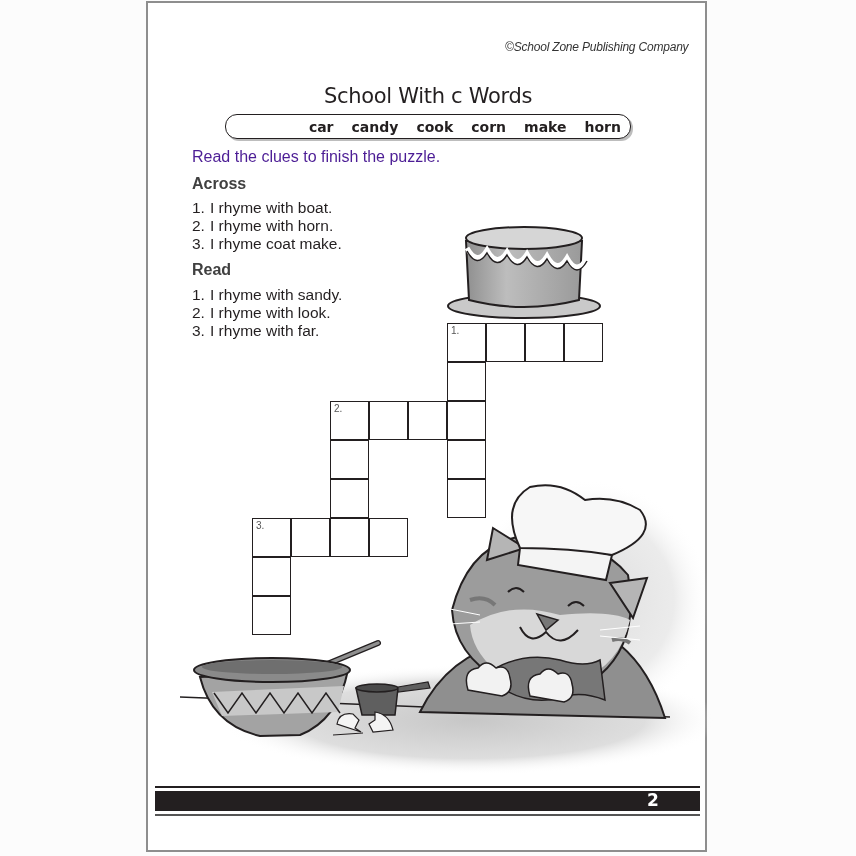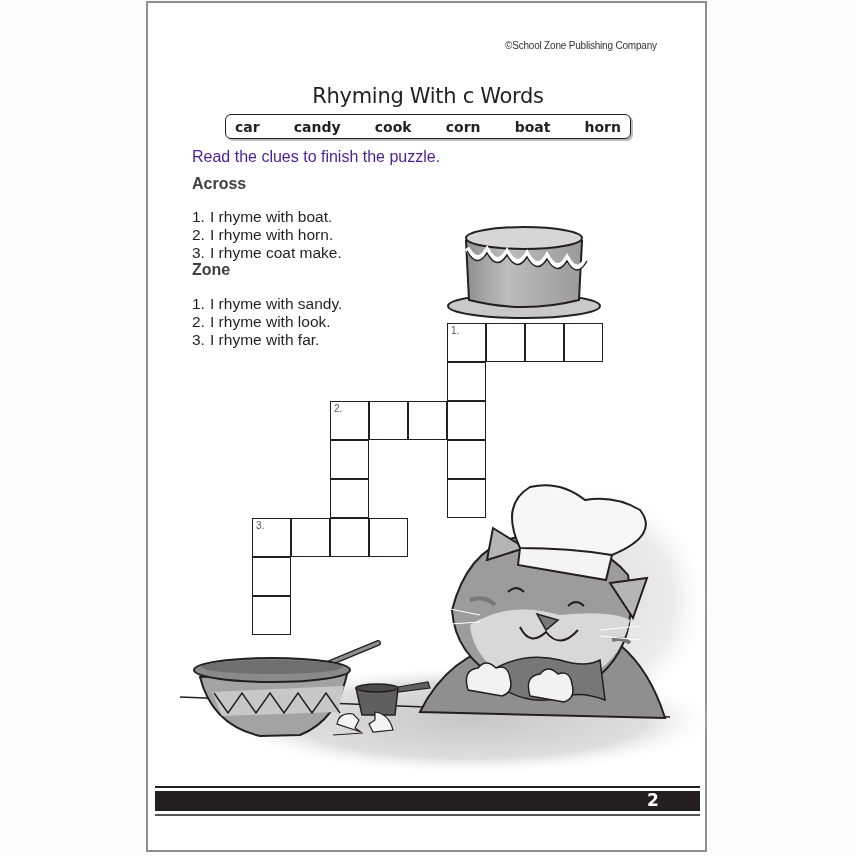--- a/index.html
+++ b/index.html
@@ -7,41 +7,41 @@
     width:856px; height:856px; position:relative; overflow:hidden;
     background:#fcfcfc;
     font-family:"Liberation Sans", sans-serif;
     color:#231f20;
   }
   .page {
     position:absolute; left:146px; top:1px; width:561px; height:851px;
     background:#ffffff; border:2px solid #8e8e8e; box-sizing:border-box;
   }
   .copyright {
-    position:absolute; left:505px; top:40px; font-size:10px; color:#333;
-    letter-spacing:-0.2px; white-space:nowrap;
+    position:absolute; left:505px; top:40px; font-size:12px; color:#333;
+    letter-spacing:-0.2px; white-space:nowrap;font-style:italic;
   }
   .title {
     position:absolute; left:0; width:856px; top:84px; text-align:center;
     font-family:"DejaVu Sans", sans-serif; font-size:21px; color:#231f20;
     letter-spacing:-0.3px;
   }
   .wordbox {
     position:absolute; left:225px; top:114px; width:406px; height:25px;
-    border:1.6px solid #231f20; border-radius:6px; box-sizing:border-box;
+    border:1.6px solid #231f20; border-radius:12px; box-sizing:border-box;
     box-shadow:2px 2px 0 #bdbdbd; background:#fff;
-    display:flex; justify-content:space-between; align-items:center; gap:0;
+    display:flex; justify-content:flex-end; align-items:center; gap:0;
   }
   .wordbox span {
     font-family:"DejaVu Sans", sans-serif; font-weight:bold; font-size:14px;
     padding:0 9px; color:#231f20;
   }
   .instr { position:absolute; left:192px; top:148px; font-size:16px; color:#4c1d95; white-space:nowrap; }
   .sect  { position:absolute; left:192px; font-size:16px; font-weight:bold; color:#404040; }
-  .clue  { position:absolute; left:192px; font-size:15.5px; color:#231f20; white-space:nowrap;margin-top:9px; }
+  .clue  { position:absolute; left:192px; font-size:15.5px; color:#231f20; white-space:nowrap; }
   .clue .num { display:inline-block; width:18px; }
   .cell {
     position:absolute; width:39px; height:39px; box-sizing:border-box;
     border:1.6px solid #231f20; background:#fff;
   }
   .cell .n { position:absolute; left:3px; top:1px; font-size:10px; color:#555; }
   .illus { position:absolute; left:0; top:0; }
   .footer-line-top { position:absolute; left:155px; top:786px; width:545px; height:2px; background:#231f20; }
   .footer-bar {
     position:absolute; left:155px; top:791px; width:545px; height:20px; background:#231f20;
@@ -51,39 +51,39 @@
     position:absolute; left:647px; top:790px; color:#fff; font-weight:bold;
     font-family:"DejaVu Sans", sans-serif; font-size:17px;
   }
 </style>
 </head>
 <body>
 
 <div class="page"></div>
 
 <div class="copyright">©School Zone Publishing Company</div>
-<div class="title">Rhyming With c Words</div>
+<div class="title">School With c Words</div>
 
 <div class="wordbox">
   <span>car</span>
   <span>candy</span>
   <span>cook</span>
   <span>corn</span>
-  <span>boat</span>
+  <span>make</span>
   <span>horn</span>
 </div>
 
 <div class="instr">Read the clues to finish the puzzle.</div>
 
 <div class="sect" style="top:175px">Across</div>
 <div class="clue" style="top:199px"><span class="num">1.</span><span>I rhyme with boat.</span></div>
 <div class="clue" style="top:217px"><span class="num">2.</span><span>I rhyme with horn.</span></div>
 <div class="clue" style="top:235px"><span class="num">3.</span><span>I rhyme coat make.</span></div>
 
-<div class="sect" style="top:261px">Zone</div>
+<div class="sect" style="top:261px">Read</div>
 <div class="clue" style="top:286px"><span class="num">1.</span><span>I rhyme with sandy.</span></div>
 <div class="clue" style="top:304px"><span class="num">2.</span><span>I rhyme with look.</span></div>
 <div class="clue" style="top:322px"><span class="num">3.</span><span>I rhyme with far.</span></div>
 
 <svg class="illus" width="856" height="856">
   <defs>
     <radialGradient id="shadow" cx="50%" cy="50%" r="50%">
       <stop offset="0%" stop-color="#bdbdbd"></stop>
       <stop offset="70%" stop-color="#d8d8d8"></stop>
       <stop offset="100%" stop-color="#ffffff" stop-opacity="0"></stop>

